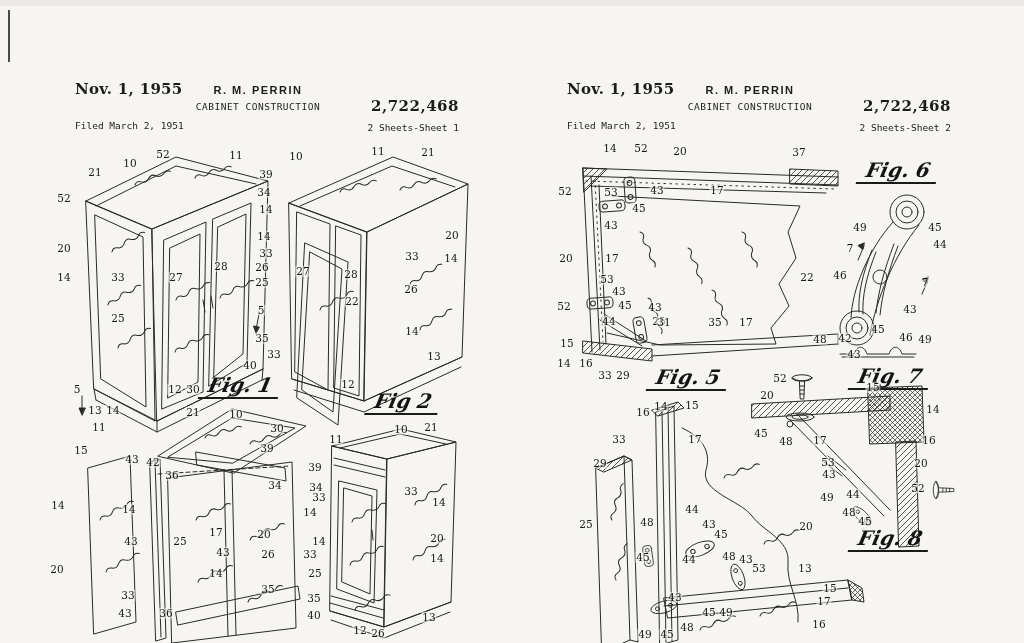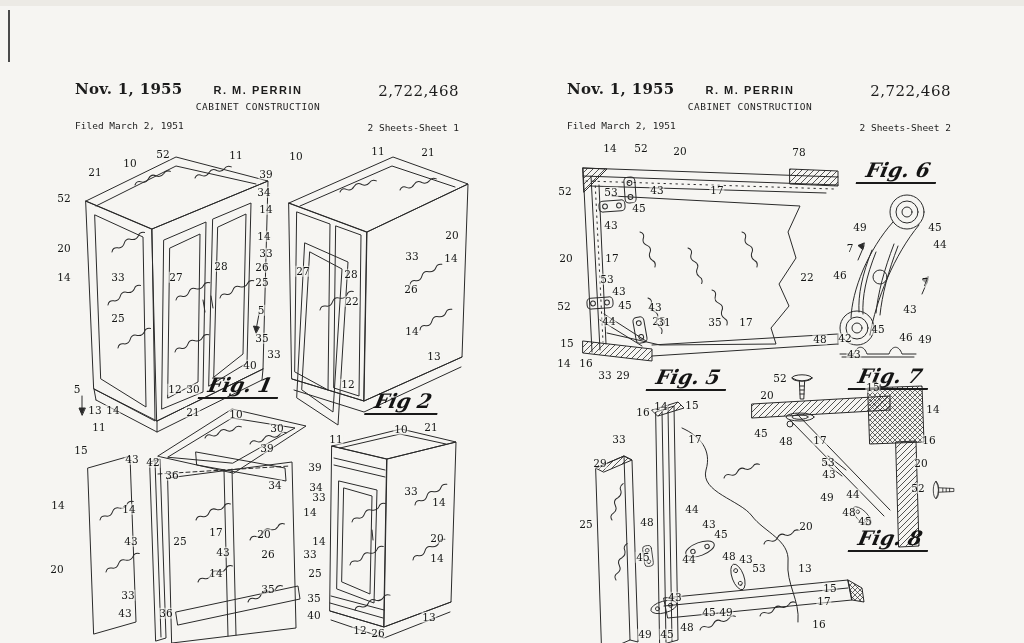--- a/index.html
+++ b/index.html
@@ -9,21 +9,21 @@
     font-family:"DejaVu Serif", serif;
     color:#1c1c1c;
   }
   .page-edge-top{position:absolute;left:0;top:0;width:1024px;height:6px;background:#eceae5;}
   .scan-mark{position:absolute;left:8px;top:10px;width:2px;height:52px;background:#4a4a4a;}
 
   .sheet-header{position:absolute;top:78px;width:512px;height:60px;}
   .sheet-header.s1{left:2px;}
   .sheet-header.s2{left:494px;}
   .hdr-date{position:absolute;left:73px;top:2px;font-weight:bold;font-size:15px;letter-spacing:.3px;}
-  .hdr-number{position:absolute;right:55px;top:4px;font-weight:normal;font-size:15px;letter-spacing:.5px;}
+  .hdr-number{position:absolute;right:55px;top:19px;font-weight:bold;font-size:15px;letter-spacing:.5px;}
   .hdr-center{position:absolute;left:0;top:6px;width:100%;text-align:center;}
   .hdr-inventor{font-family:"Liberation Sans", sans-serif;font-weight:bold;font-size:11px;letter-spacing:1.5px;}
   .hdr-title{font-family:"DejaVu Sans Mono", monospace;font-size:9.5px;letter-spacing:.5px;margin-top:5px;}
   .hdr-filed{position:absolute;left:73px;top:42px;font-family:"DejaVu Sans Mono", monospace;font-size:9.5px;}
   .hdr-sheet{position:absolute;right:55px;top:44px;font-family:"DejaVu Sans Mono", monospace;font-size:9.5px;}
 
   #drawing{position:absolute;left:0;top:0;}
   #annotations{position:absolute;left:0;top:0;width:1024px;height:643px;pointer-events:none;}
   .callout{
     position:absolute;transform:translate(-50%,-50%);
@@ -335,21 +335,21 @@
     <span class="callout" style="left: 437px; top: 558px;">14</span>
     <span class="callout" style="left: 314px; top: 598px;">35</span>
     <span class="callout" style="left: 314px; top: 615px;">40</span>
     <span class="callout" style="left: 429px; top: 617px;">13</span>
     <span class="callout" style="left: 360px; top: 630px;">12</span>
     <span class="callout" style="left: 378px; top: 633px;">26</span>
     <div class="fig-label" style="left: 688px; top: 379px;">Fig. 5</div>
     <span class="callout" style="left: 610px; top: 148px;">14</span>
     <span class="callout" style="left: 641px; top: 148px;">52</span>
     <span class="callout" style="left: 680px; top: 151px;">20</span>
-    <span class="callout" style="left: 799px; top: 152px;">78</span>
+    <span class="callout" style="left: 799px; top: 152px;">37</span>
     <span class="callout" style="left: 611px; top: 192px;">53</span>
     <span class="callout" style="left: 657px; top: 190px;">43</span>
     <span class="callout" style="left: 717px; top: 190px;">17</span>
     <span class="callout" style="left: 565px; top: 191px;">52</span>
     <span class="callout" style="left: 639px; top: 208px;">45</span>
     <span class="callout" style="left: 611px; top: 225px;">43</span>
     <span class="callout" style="left: 566px; top: 258px;">20</span>
     <span class="callout" style="left: 612px; top: 258px;">17</span>
     <span class="callout" style="left: 607px; top: 279px;">53</span>
     <span class="callout" style="left: 619px; top: 291px;">43</span>

